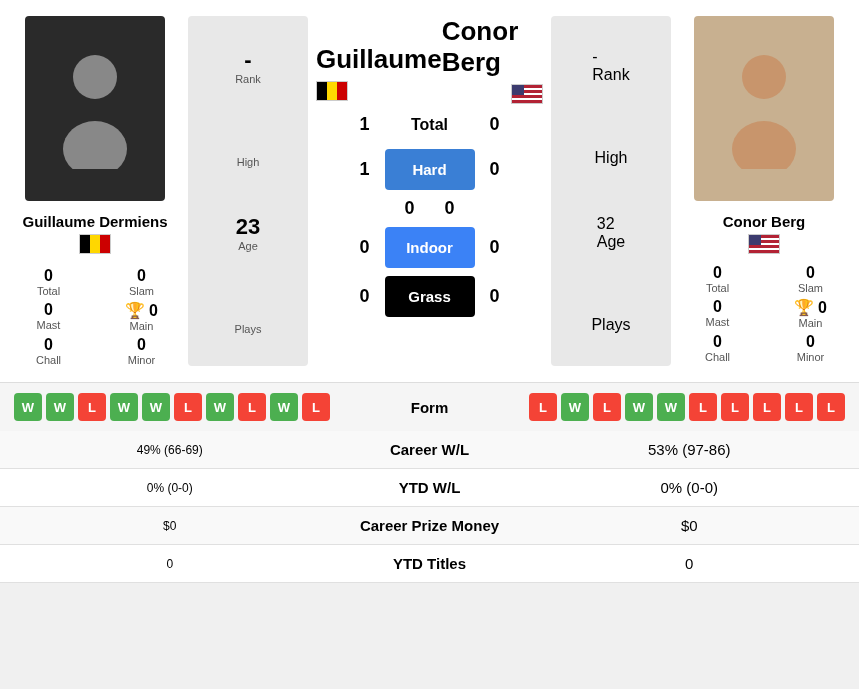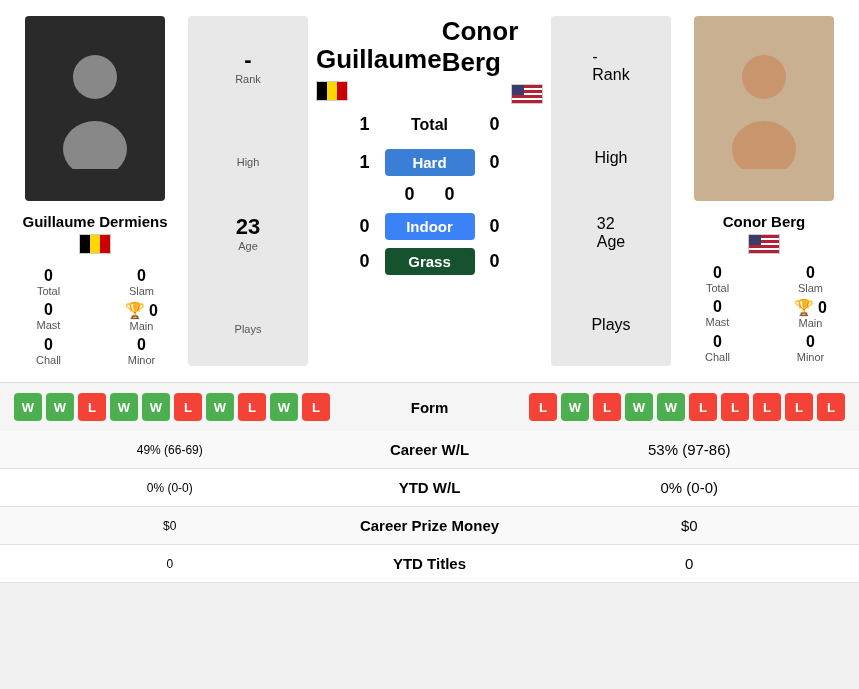--- a/index.html
+++ b/index.html
@@ -157,30 +157,30 @@
     }
     .score-num {
       font-size: 18px;
       font-weight: bold;
       width: 40px;
       text-align: center;
     }
     .score-badge {
       width: 90px;
       text-align: center;
-      padding: 5px 0;
+      padding: 12px 0;
       border-radius: 4px;
       font-size: 15px;
       font-weight: bold;
       color: #fff;
     }
     .badge-hard { background: #3a7fd5; }
     .badge-clay { background: #e07820; }
     .badge-indoor { background: #3b82f6; }
-    .badge-grass { background: #14532d; }
+    .badge-grass { background: #000000; }
 
     .total-row {
       display: flex;
       align-items: center;
       justify-content: center;
       margin-bottom: 14px;
       gap: 0;
     }
     .total-label {
       font-size: 16px;

